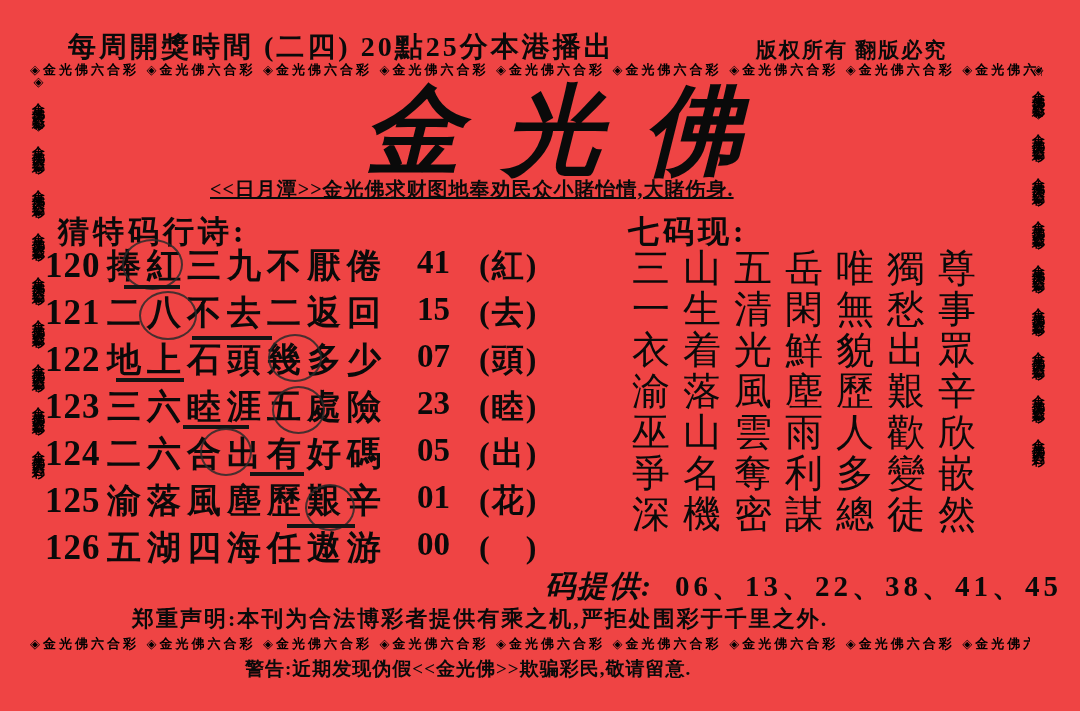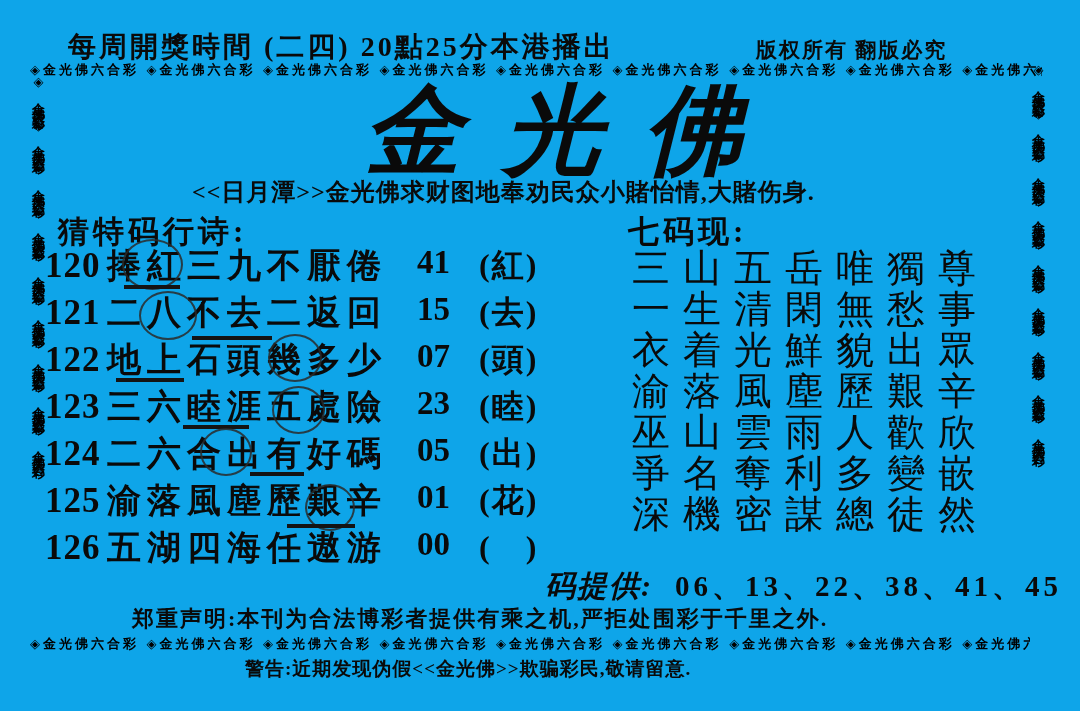--- a/index.html
+++ b/index.html
@@ -1,18 +1,18 @@
 <!DOCTYPE html>
 <html><head>
 <meta charset="utf-8">
 <style>
   html,body{margin:0;padding:0;background:#888;}
   .page{
     position:relative; width:1080px; height:711px; margin:0 auto;
-    background:#0ea5e9; color:#0a0a0a; overflow:hidden;
+    background:#ef4444; color:#0a0a0a; overflow:hidden;
     font-family:"Liberation Serif","DejaVu Serif",serif;
   }
   
   .schedule{
     position:absolute; left:68px; top:28px; font-size:28px; font-weight:bold;
     letter-spacing:3px; white-space:nowrap;
   }
   .copyright{
     position:absolute; left:756px; top:36px; font-size:21px; font-weight:bold;
     letter-spacing:2px; white-space:nowrap; filter:blur(.3px);
@@ -28,22 +28,22 @@
   .strip-left{left:25px; top:74px; width:21px; height:566px; writing-mode:vertical-rl;}
   .strip-right{left:1025px; top:62px; width:21px; height:596px; writing-mode:vertical-rl;}
   
   .title{
     position:absolute; left:280px; top:66px; width:545px; margin:0;
     text-align:center; font-size:98px; font-weight:900; letter-spacing:42px;
     text-indent:42px; font-family:"Liberation Serif","DejaVu Serif",serif;
     font-style:italic; white-space:nowrap;
   }
   .subtitle{
-    position:absolute; left:192px; top:176px; font-size:24px; font-weight:bold;
-    letter-spacing:1px; white-space:nowrap;
+    position:absolute; left:210px; top:176px; font-size:20px; font-weight:bold;
+    letter-spacing:1px; white-space:nowrap;text-decoration:underline;
   }
   
   .left-heading{
     position:absolute; left:58px; top:211px; font-size:31px; font-weight:bold;
     letter-spacing:4px;
   }
   .row{position:absolute; left:45px; width:525px; height:46px; font-weight:bold; white-space:nowrap;}
   .row .issue{display:inline-block; width:62px; font-size:35px; letter-spacing:1px;}
   .row .poem{font-size:34px; letter-spacing:6px;}
   .row .value{position:absolute; left:372px; top:1px; font-size:33px;text-align:center;}

